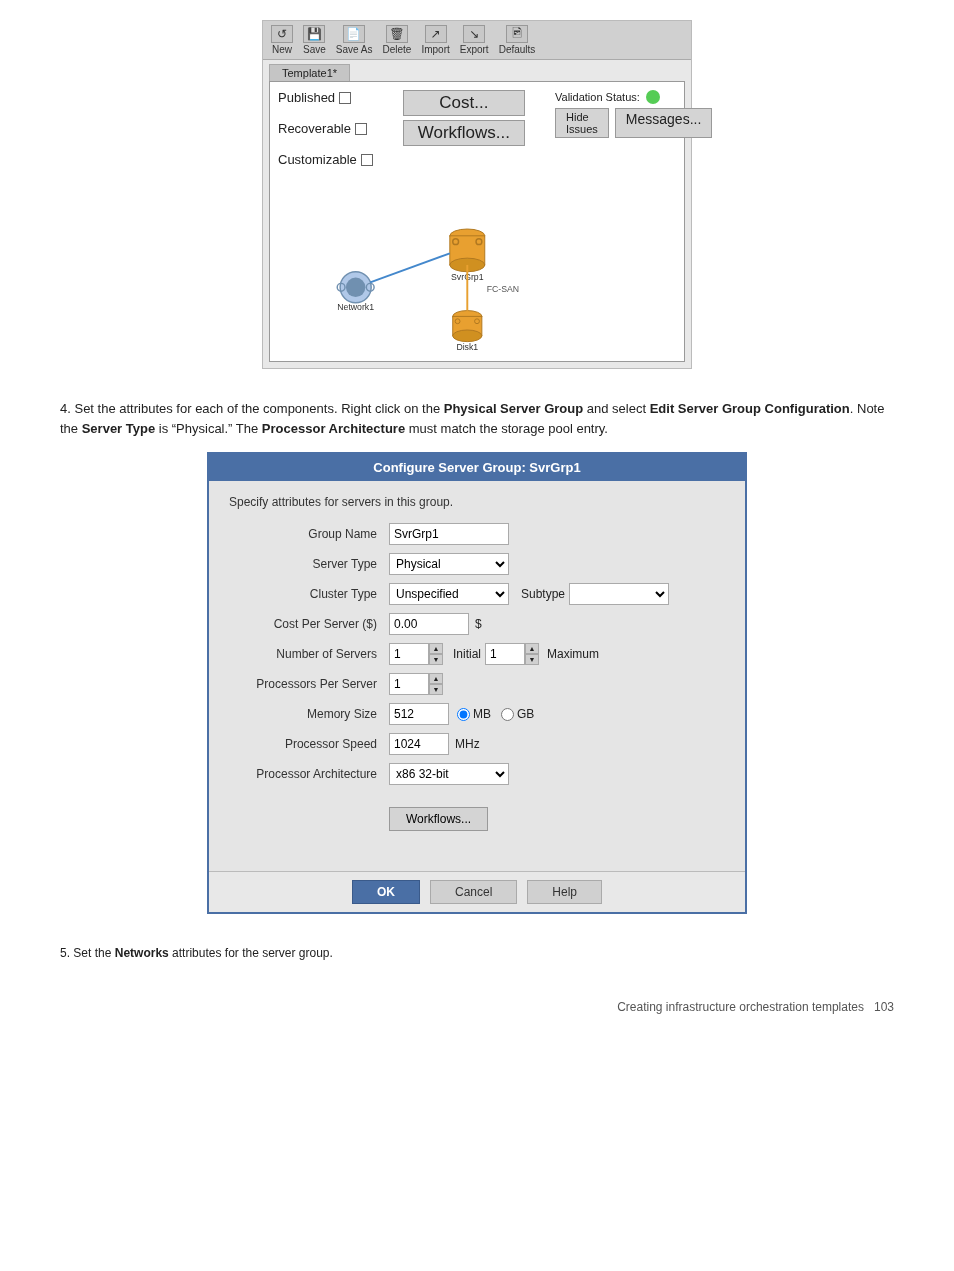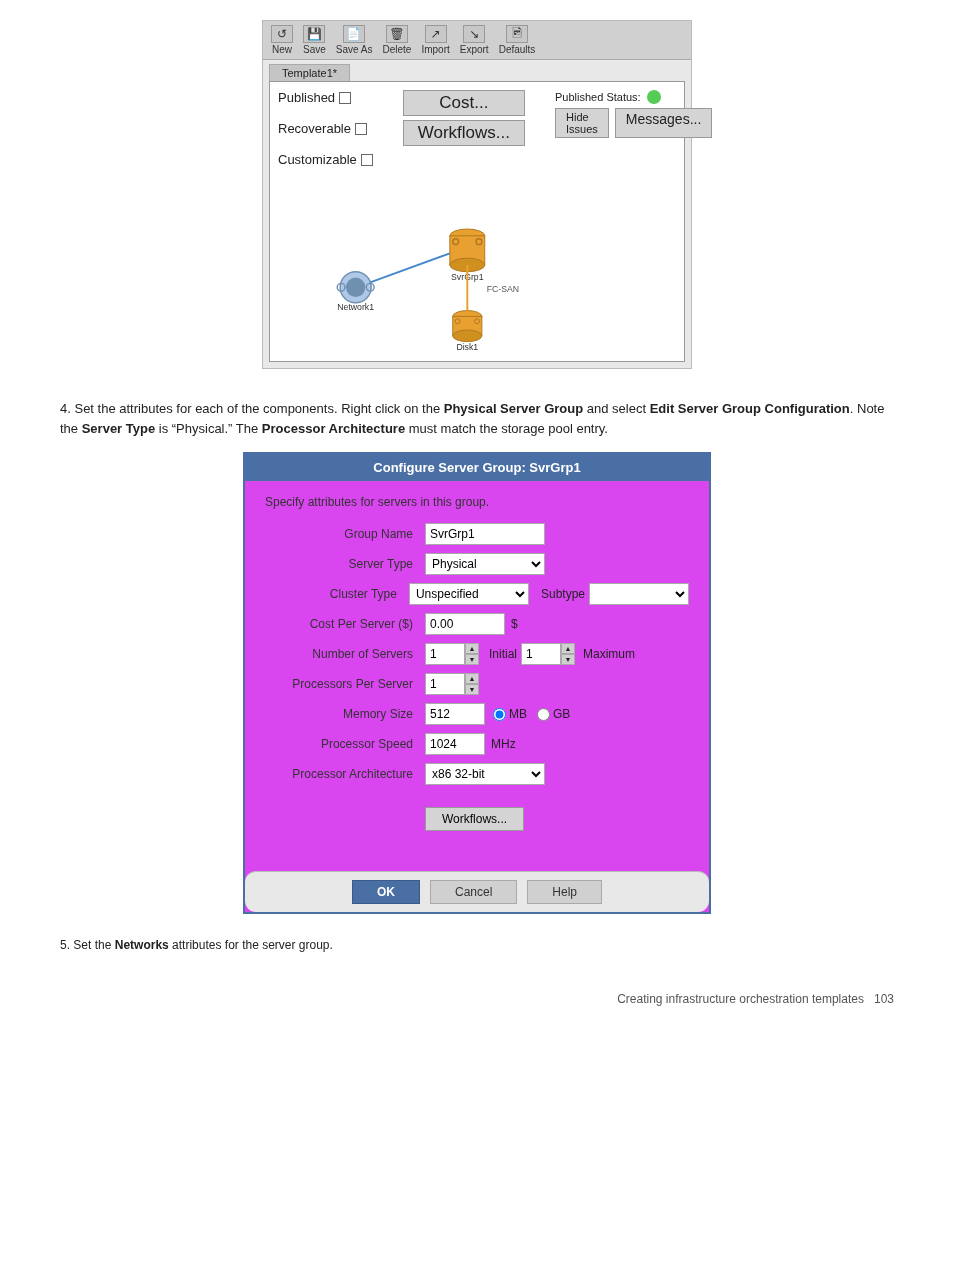--- a/index.html
+++ b/index.html
@@ -158,23 +158,23 @@
     
     .step {
       margin: 18px 0 14px 0;
       font-size: 13px;
       line-height: 1.5;
     }
 
     
     .dialog {
       border: 2px solid #4a6fa5;
-      background: #d946ef;
-      margin: 0 auto 24px auto;
-      width: 468px;
+      background: #e5e5e5;
+      margin: 0 auto 32px auto;
+      width: 540px;
     }
     .dialog-title {
       background: #4a6fa5;
       color: #fff;
       text-align: center;
       padding: 6px 0;
       font-size: 13px;
       font-weight: bold;
     }
     .dialog-tabs {
@@ -282,21 +282,20 @@
       font-size: 12px;
     }
 
     .dialog-bottom {
       border-top: 1px solid #bbb;
       background: #e8e8e8;
       display: flex;
       justify-content: center;
       gap: 10px;
       padding: 8px 0;
-      border-radius: 11px;
     }
     .dialog-btn {
       background: #4a6fa5;
       color: #fff;
       border: 1px solid #3a5a8a;
       padding: 4px 24px;
       font-size: 12px;
       cursor: pointer;
       font-weight: bold;
     }
@@ -394,21 +393,21 @@
         </div>
       </div>
 
       <div class="buttons-col">
         <div class="small-btn">Cost...</div>
         <div class="small-btn">Workflows...</div>
       </div>
 
       <div class="validation-col">
         <div class="validation-row">
-          <span>Published Status:</span>
+          <span>Validation Status:</span>
           <span class="green-circle"></span>
         </div>
         <div class="btn-row">
           <div class="hide-issues-btn">Hide Issues</div>
           <div class="messages-btn">Messages...</div>
         </div>
       </div>
     </div>
 
     <div class="diagram-area">

